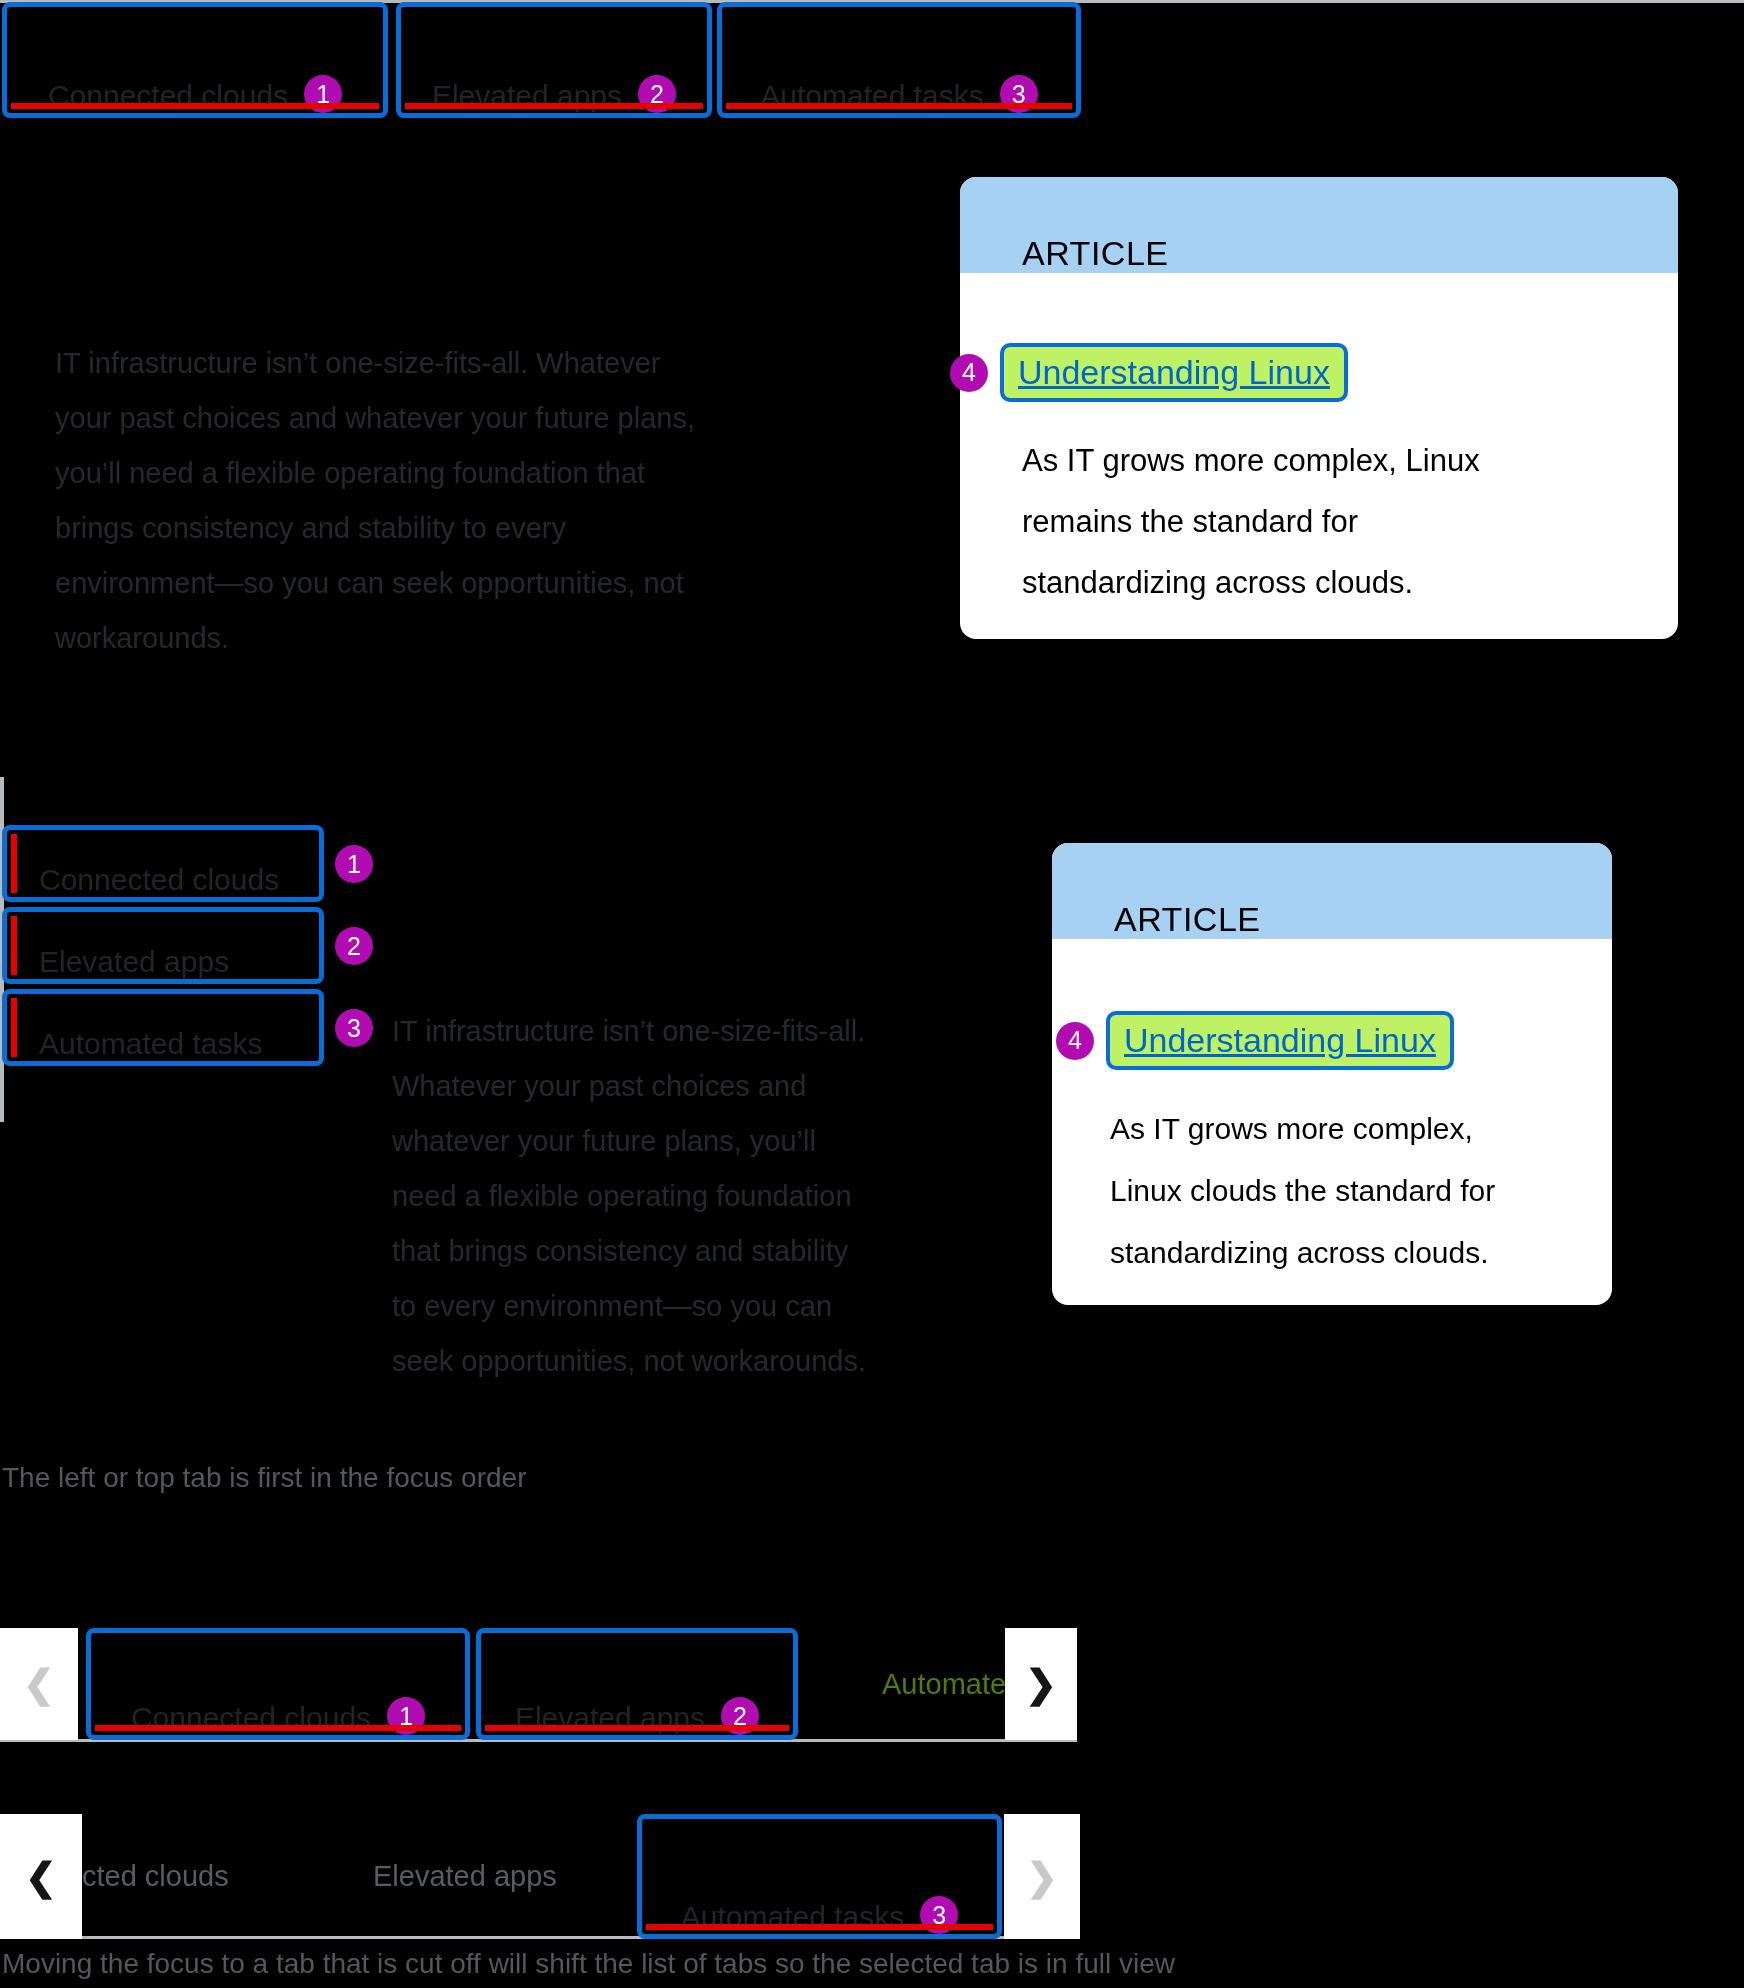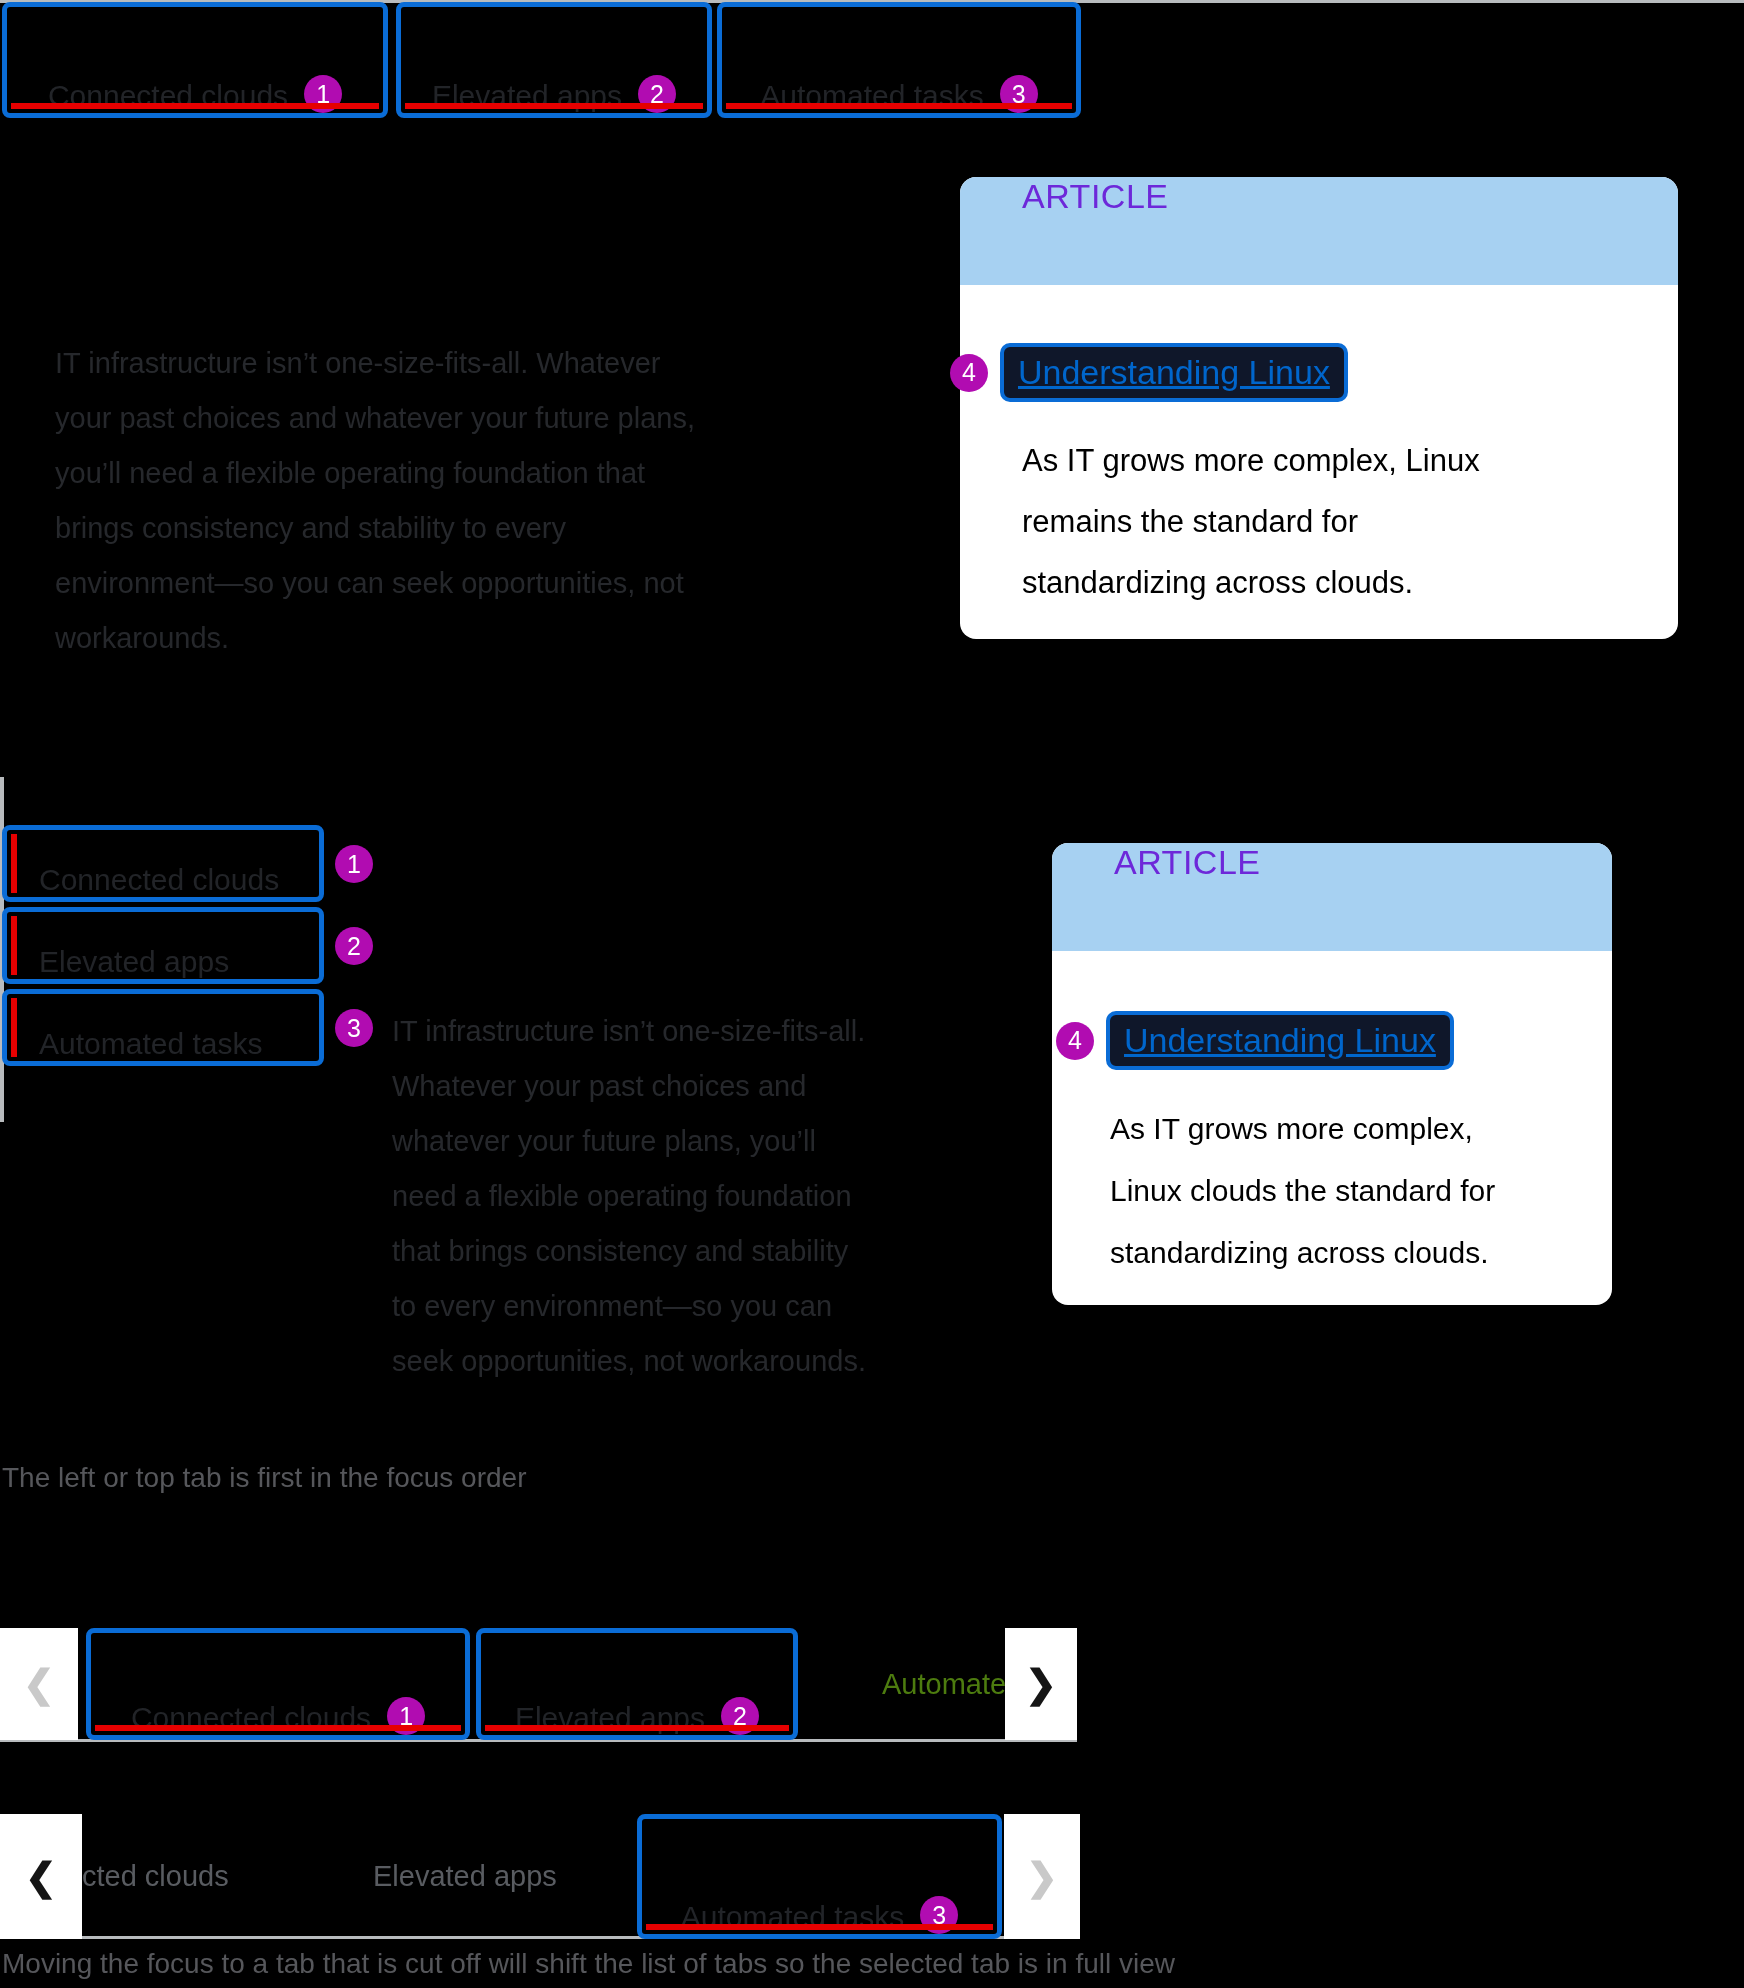--- a/index.html
+++ b/index.html
@@ -18,24 +18,24 @@
 
   .vtabbox{justify-content:flex-start;padding-left:32px;}
 
   .badge{width:38px;height:38px;border-radius:50%;background:#b10cb1;color:#fff;
          display:flex;align-items:center;justify-content:center;font-size:25px;flex:0 0 auto;}
 
   .heading{position:absolute;font-size:37px;font-weight:bold;color:#1e2024;line-height:68px;white-space:nowrap;}
   .para{position:absolute;font-size:29px;color:#26282c;line-height:55px;white-space:nowrap;}
 
   .card{position:absolute;background:#fff;border-radius:16px;}
-  .card-header{height:108px;background:#a7d1f2;border-radius:16px 16px 0 0;display:flex;
-               align-items:flex-start;padding-left:62px;font-size:34px;color:#6d28d9;letter-spacing:.5px;}
+  .card-header{height:96px;background:#a7d1f2;border-radius:16px 16px 0 0;display:flex;
+               align-items:flex-end;padding-left:62px;font-size:34px;color:#000000;letter-spacing:.5px;}
   .link-row{position:absolute;display:flex;align-items:center;gap:12px;}
-  .link-box{border:4px solid #0a6cd6;border-radius:10px;padding:6px 14px;background:#0f172a;}
+  .link-box{border:4px solid #0a6cd6;border-radius:10px;padding:6px 14px;background:#bef264;}
   .article-link{color:#0066cc;text-decoration:underline;font-size:34px;white-space:nowrap;cursor:pointer;}
   .card-body{position:absolute;color:#000000;white-space:nowrap;}
   .card-body div{display:block;}
 
   .caption{position:absolute;font-size:28px;color:#56575b;white-space:nowrap;}
 
   .scroll-btn{position:absolute;background:#fff;display:flex;align-items:center;justify-content:center;
               font-size:38px;font-weight:bold;}
   .chev-enabled{color:#151515;}
   .chev-disabled{color:#c9c9c9;}

